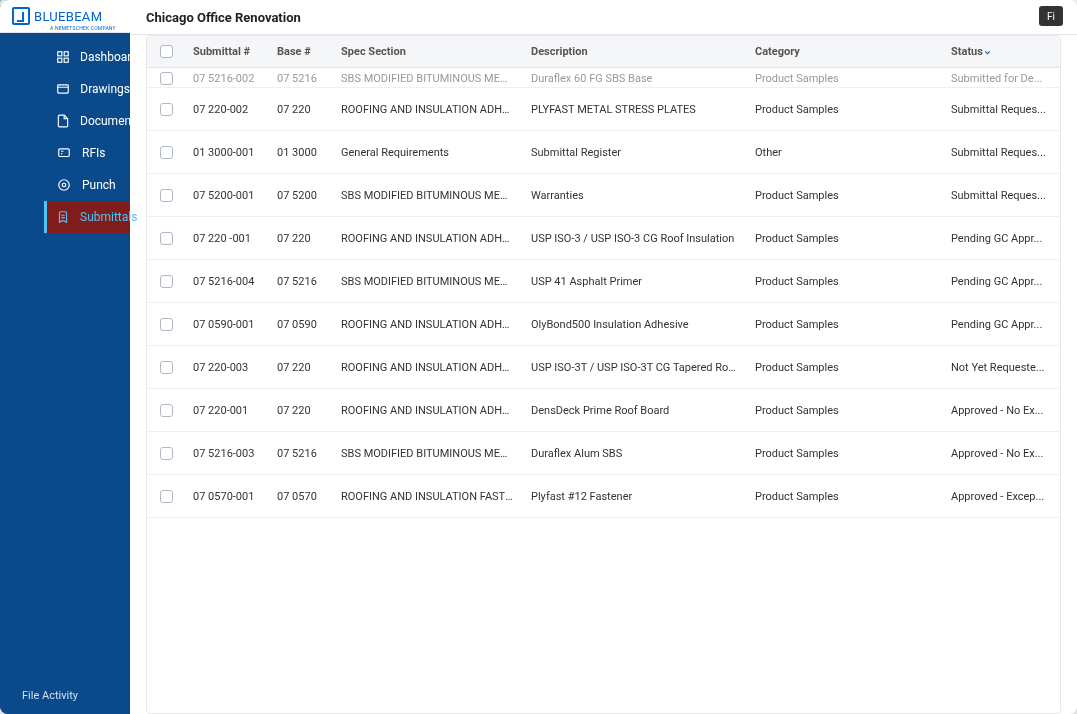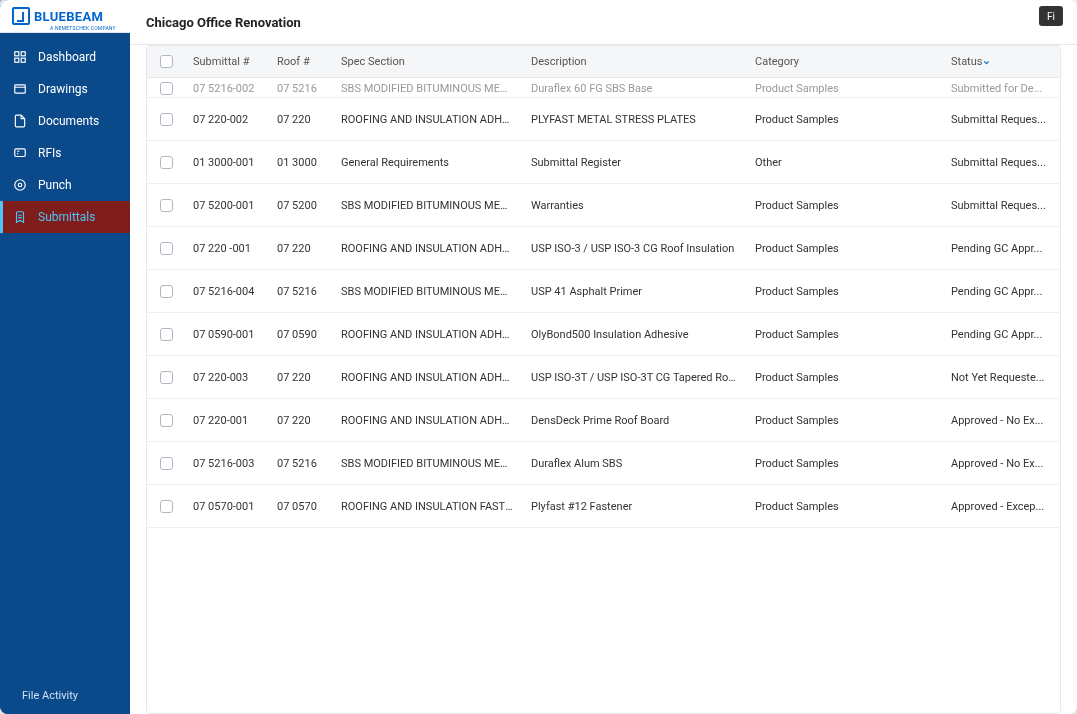--- a/index.html
+++ b/index.html
@@ -61,35 +61,36 @@
       left: 3px;
       top: 3px;
       width: 5px;
       height: 8px;
       border: 2px solid #0066cc;
       border-left: none;
       border-top: none;
     }
     .logo-text {
       color: #0066cc;
-      font-weight: 700;
+      font-weight: 400;
       font-size: 13px;
       letter-spacing: 0.3px;
     }
     .logo-sub {
       position: absolute;
       font-size: 5px;
       color: #0066cc;
       top: 25px;
       left: 50px;
       letter-spacing: 0.2px;
     }
     .sidebar-items {
       padding-top: 8px;
       flex: 1;
+      margin-left: 44px;
     }
     .sidebar-item {
       display: flex;
       align-items: center;
       height: 32px;
       padding-left: 12px;
       font-size: 12px;
       color: #fff;
       cursor: pointer;
     }
@@ -121,21 +122,21 @@
       background: #0a4a8a;
     }
     .content {
       flex: 1;
       display: flex;
       flex-direction: column;
       overflow: hidden;
       background: #fff;
     }
     .top-bar {
-      height: 45px;
+      height: 35px;
       border-bottom: 1px solid #e5e7eb;
       display: flex;
       align-items: center;
       padding: 0 16px;
       position: relative;
     }
     .project-title {
       font-size: 13px;
       font-weight: 700;
       color: #222;
@@ -215,21 +216,21 @@
       flex-direction: column;
     }
     .table-head {
       display: flex;
       background: #f4f6f8;
       border-bottom: 1px solid #e5e7eb;
       height: 32px;
       align-items: center;
       font-size: 11px;
       color: #555;
-      font-weight: 400;
+      font-weight: 700;
     }
     .col {
       padding: 0 8px;
       white-space: nowrap;
       overflow: hidden;
       text-overflow: ellipsis;
     }
     .col.check { width: 38px; display: flex; justify-content: center; }
     .col.sub   { width: 84px; }
     .col.spec  { width: 64px; }
@@ -377,21 +378,21 @@
       </div>
 
 
 
       <div class="table-wrap">
         <div class="table-head">
           <div class="col check">
             <div class="checkbox"></div>
           </div>
           <div class="col sub">Submittal #</div>
-          <div class="col spec">Roof #</div>
+          <div class="col spec">Base #</div>
           <div class="col sect">Spec Section</div>
           <div class="col desc">Description</div>
           <div class="col cat">Category</div>
           <div class="col stat">
             <span>Status</span>
             <span class="chevron">
               <svg width="9" height="9" viewBox="0 0 24 24" fill="none" stroke="#0a66c2" stroke-width="3">
                   <polyline points="6 9 12 15 18 9"></polyline>
                 </svg>
             </span>

